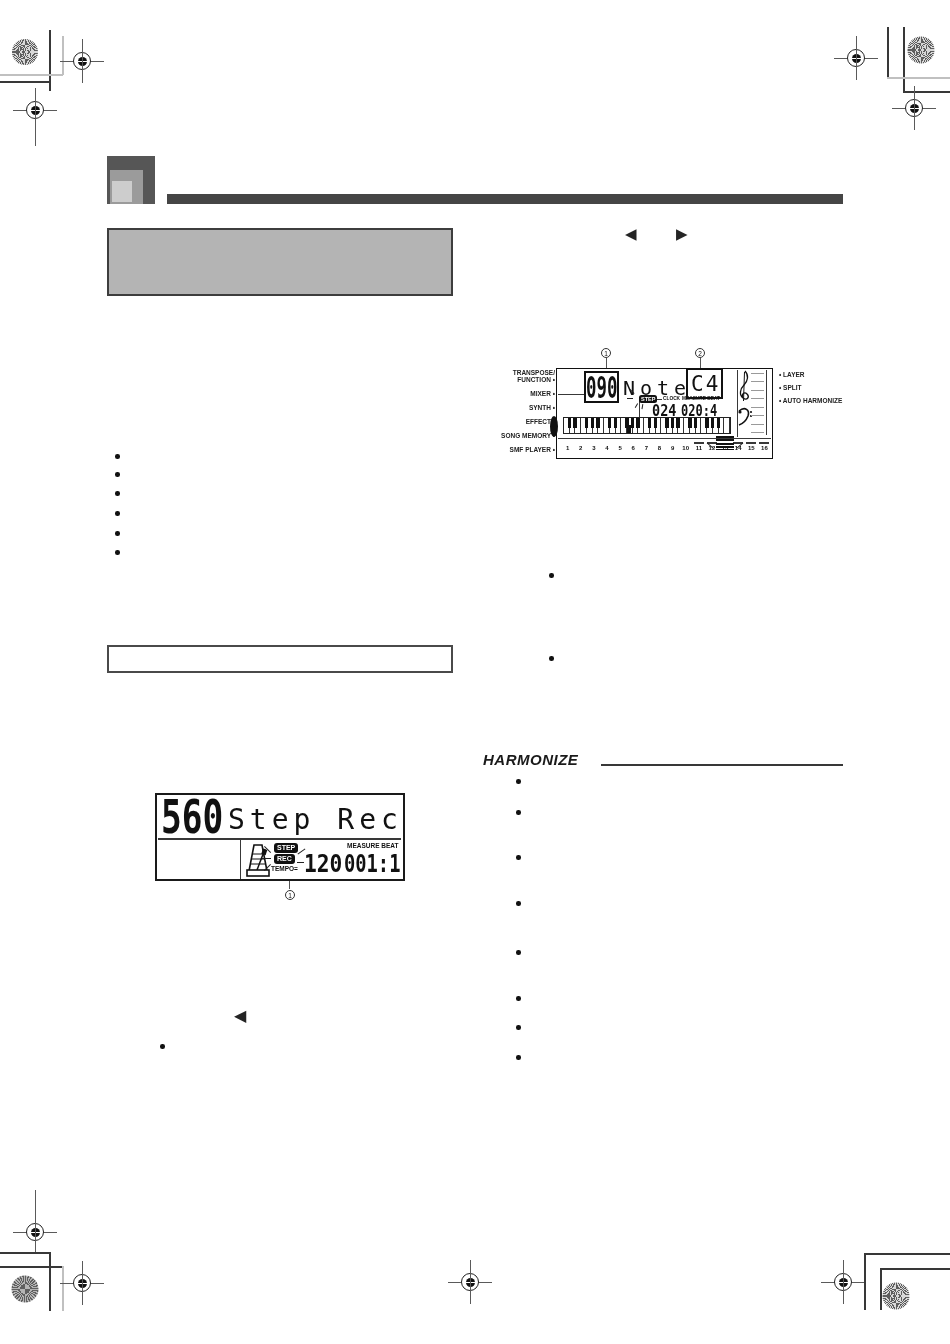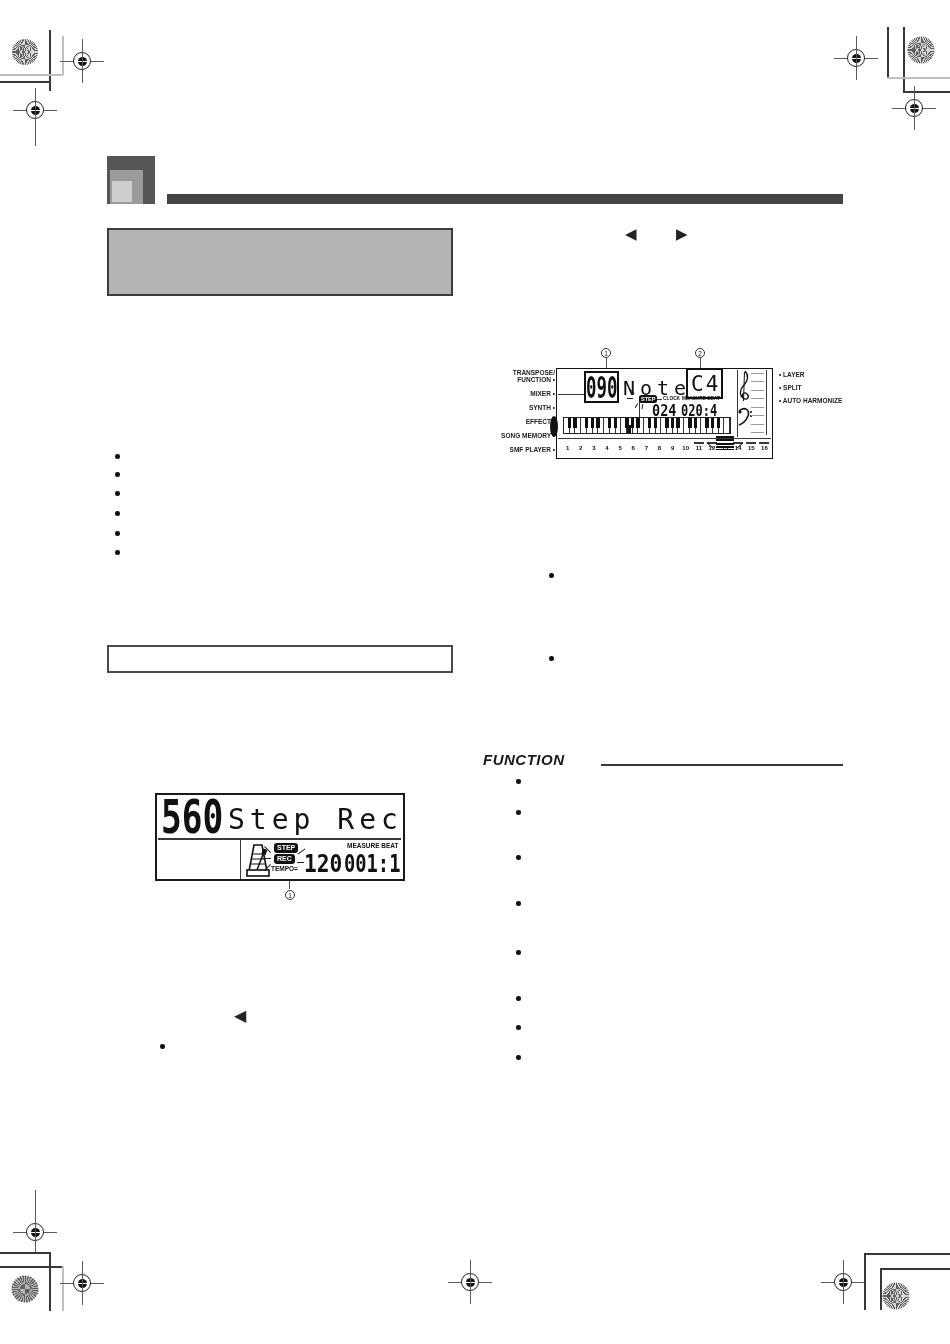--- a/index.html
+++ b/index.html
@@ -250,21 +250,21 @@
   <span class="ray" style="left:297px;top:862px;width:7px"></span>
   <div class="badge" style="left:274px;top:854px;font-size:7px;padding:1px 3px;border-radius:3px">REC</div>
   <span class="tinylbl" style="left:271px;top:865px;font-size:6.5px">TEMPO=</span>
   <span class="tinylbl" style="left:347px;top:842px;font-size:6.5px">MEASURE BEAT</span>
   <div class="seg" style="left:304px;top:851px;font-size:25px;transform:scaleX(0.85)">120</div>
   <div class="seg" style="left:344px;top:851px;font-size:25px;transform:scaleX(0.75)">001:1</div>
 
   <div class="vline" style="left:289px;top:881px;width:1px;height:8px;background:#555"></div>
   <span class="callout" style="left:290px;top:890px">1</span>
 
-  <div style="position:absolute;left:483px;top:751px;font-size:15px;font-weight:bold;font-style:italic;letter-spacing:.5px">FUNCTION</div>
+  <div style="position:absolute;left:483px;top:751px;font-size:15px;font-weight:bold;font-style:italic;letter-spacing:.5px">HARMONIZE</div>
   <div class="hline" style="left:601px;top:764px;width:242px;height:2px"></div>
   <div class="bullet" style="left:516px;top:779px"></div>
   <div class="bullet" style="left:516px;top:810px"></div>
   <div class="bullet" style="left:516px;top:855px"></div>
   <div class="bullet" style="left:516px;top:901px"></div>
   <div class="bullet" style="left:516px;top:950px"></div>
   <div class="bullet" style="left:516px;top:996px"></div>
   <div class="bullet" style="left:516px;top:1025px"></div>
   <div class="bullet" style="left:516px;top:1055px"></div>
 

